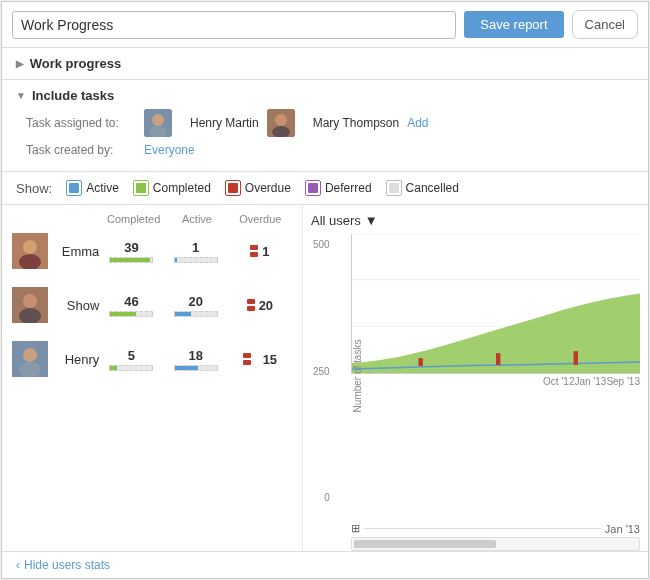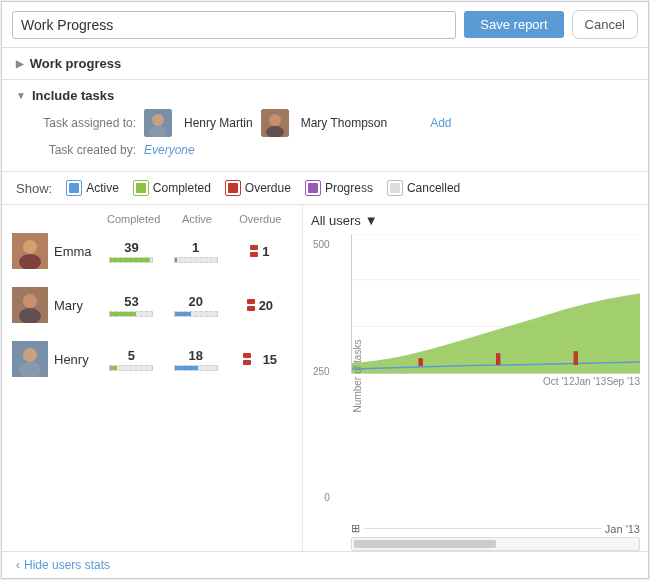--- a/index.html
+++ b/index.html
@@ -72,37 +72,36 @@
       cursor: pointer;
       font-weight: 600;
     }
     .chevron {
       font-size: 10px;
       color: #888;
     }
     .section-body {
       margin-top: 6px;
       padding-left: 10px;
-      text-align: right;
     }
     .field-row {
       display: flex;
       align-items: center;
       gap: 8px;
       margin-bottom: 6px;
     }
     .field-label {
       color: #777;
       min-width: 110px;
       font-size: 12px;
     }
     .user-chip {
       display: flex;
       align-items: center;
-      gap: 12px;
+      gap: 18px;
     }
     .avatar {
       width: 28px;
       height: 28px;
       border-radius: 3px;
       overflow: hidden;
       background: #ccc;
       display: flex;
       align-items: center;
       justify-content: center;
@@ -111,26 +110,24 @@
       font-weight: bold;
     }
     .user-name {
       font-size: 12px;
       color: #333;
     }
     .add-link {
       color: #5b9bd5;
       cursor: pointer;
       font-size: 12px;
-      margin-left: 35px;
     }
     .everyone-link {
       color: #5b9bd5;
       font-size: 12px;
-      font-style: italic;
     }
     
     .show-row {
       display: flex;
       align-items: center;
       gap: 14px;
       padding: 8px 14px;
       border-bottom: 1px solid #e0e0e0;
     }
     .show-label {
@@ -205,20 +202,21 @@
       display: flex;
       align-items: center;
       justify-content: center;
       color: #fff;
       font-weight: bold;
     }
     .stats-name {
       width: 48px;
       font-size: 13px;
       color: #333;
+      text-align: right;
     }
     .stats-bar-cell {
       width: 68px;
       display: flex;
       align-items: center;
       justify-content: center;
       flex-direction: column;
       gap: 2px;
     }
     .bar-value {
@@ -382,21 +380,21 @@
     <div class="filter-item">
       <div class="filter-box overdue">
         <div class="filter-inner-overdue"></div>
       </div>
       <span>Overdue</span>
     </div>
     <div class="filter-item">
       <div class="filter-box deferred">
         <div class="filter-inner-deferred"></div>
       </div>
-      <span>Progress</span>
+      <span>Deferred</span>
     </div>
     <div class="filter-item">
       <div class="filter-box cancelled">
         <div style="width:10px;height:10px;background:#ddd;border-radius:1px;"></div>
       </div>
       <span>Cancelled</span>
     </div>
   </div>
 
   <div class="content-area">
@@ -441,23 +439,23 @@
       </div>
 
       <div class="stats-row">
         <div class="stats-avatar face-mary">
           <svg width="36" height="36" viewBox="0 0 36 36">
             <rect width="36" height="36" fill="#a07860"></rect>
             <circle cx="18" cy="14" r="7" fill="#c89070"></circle>
             <ellipse cx="18" cy="29" rx="11" ry="8" fill="#605050"></ellipse>
           </svg>
         </div>
-        <span class="stats-name">Mary</span>
-        <div class="stats-bar-cell">
-          <span class="bar-value">53</span>
+        <span class="stats-name">Show</span>
+        <div class="stats-bar-cell">
+          <span class="bar-value">46</span>
           <div class="bar-track">
             <div class="bar-fill-green" style="width:60%"></div>
           </div>
         </div>
         <div class="stats-bar-cell">
           <span class="bar-value">20</span>
           <div class="bar-track">
             <div class="bar-fill-blue" style="width:40%"></div>
           </div>
         </div>

